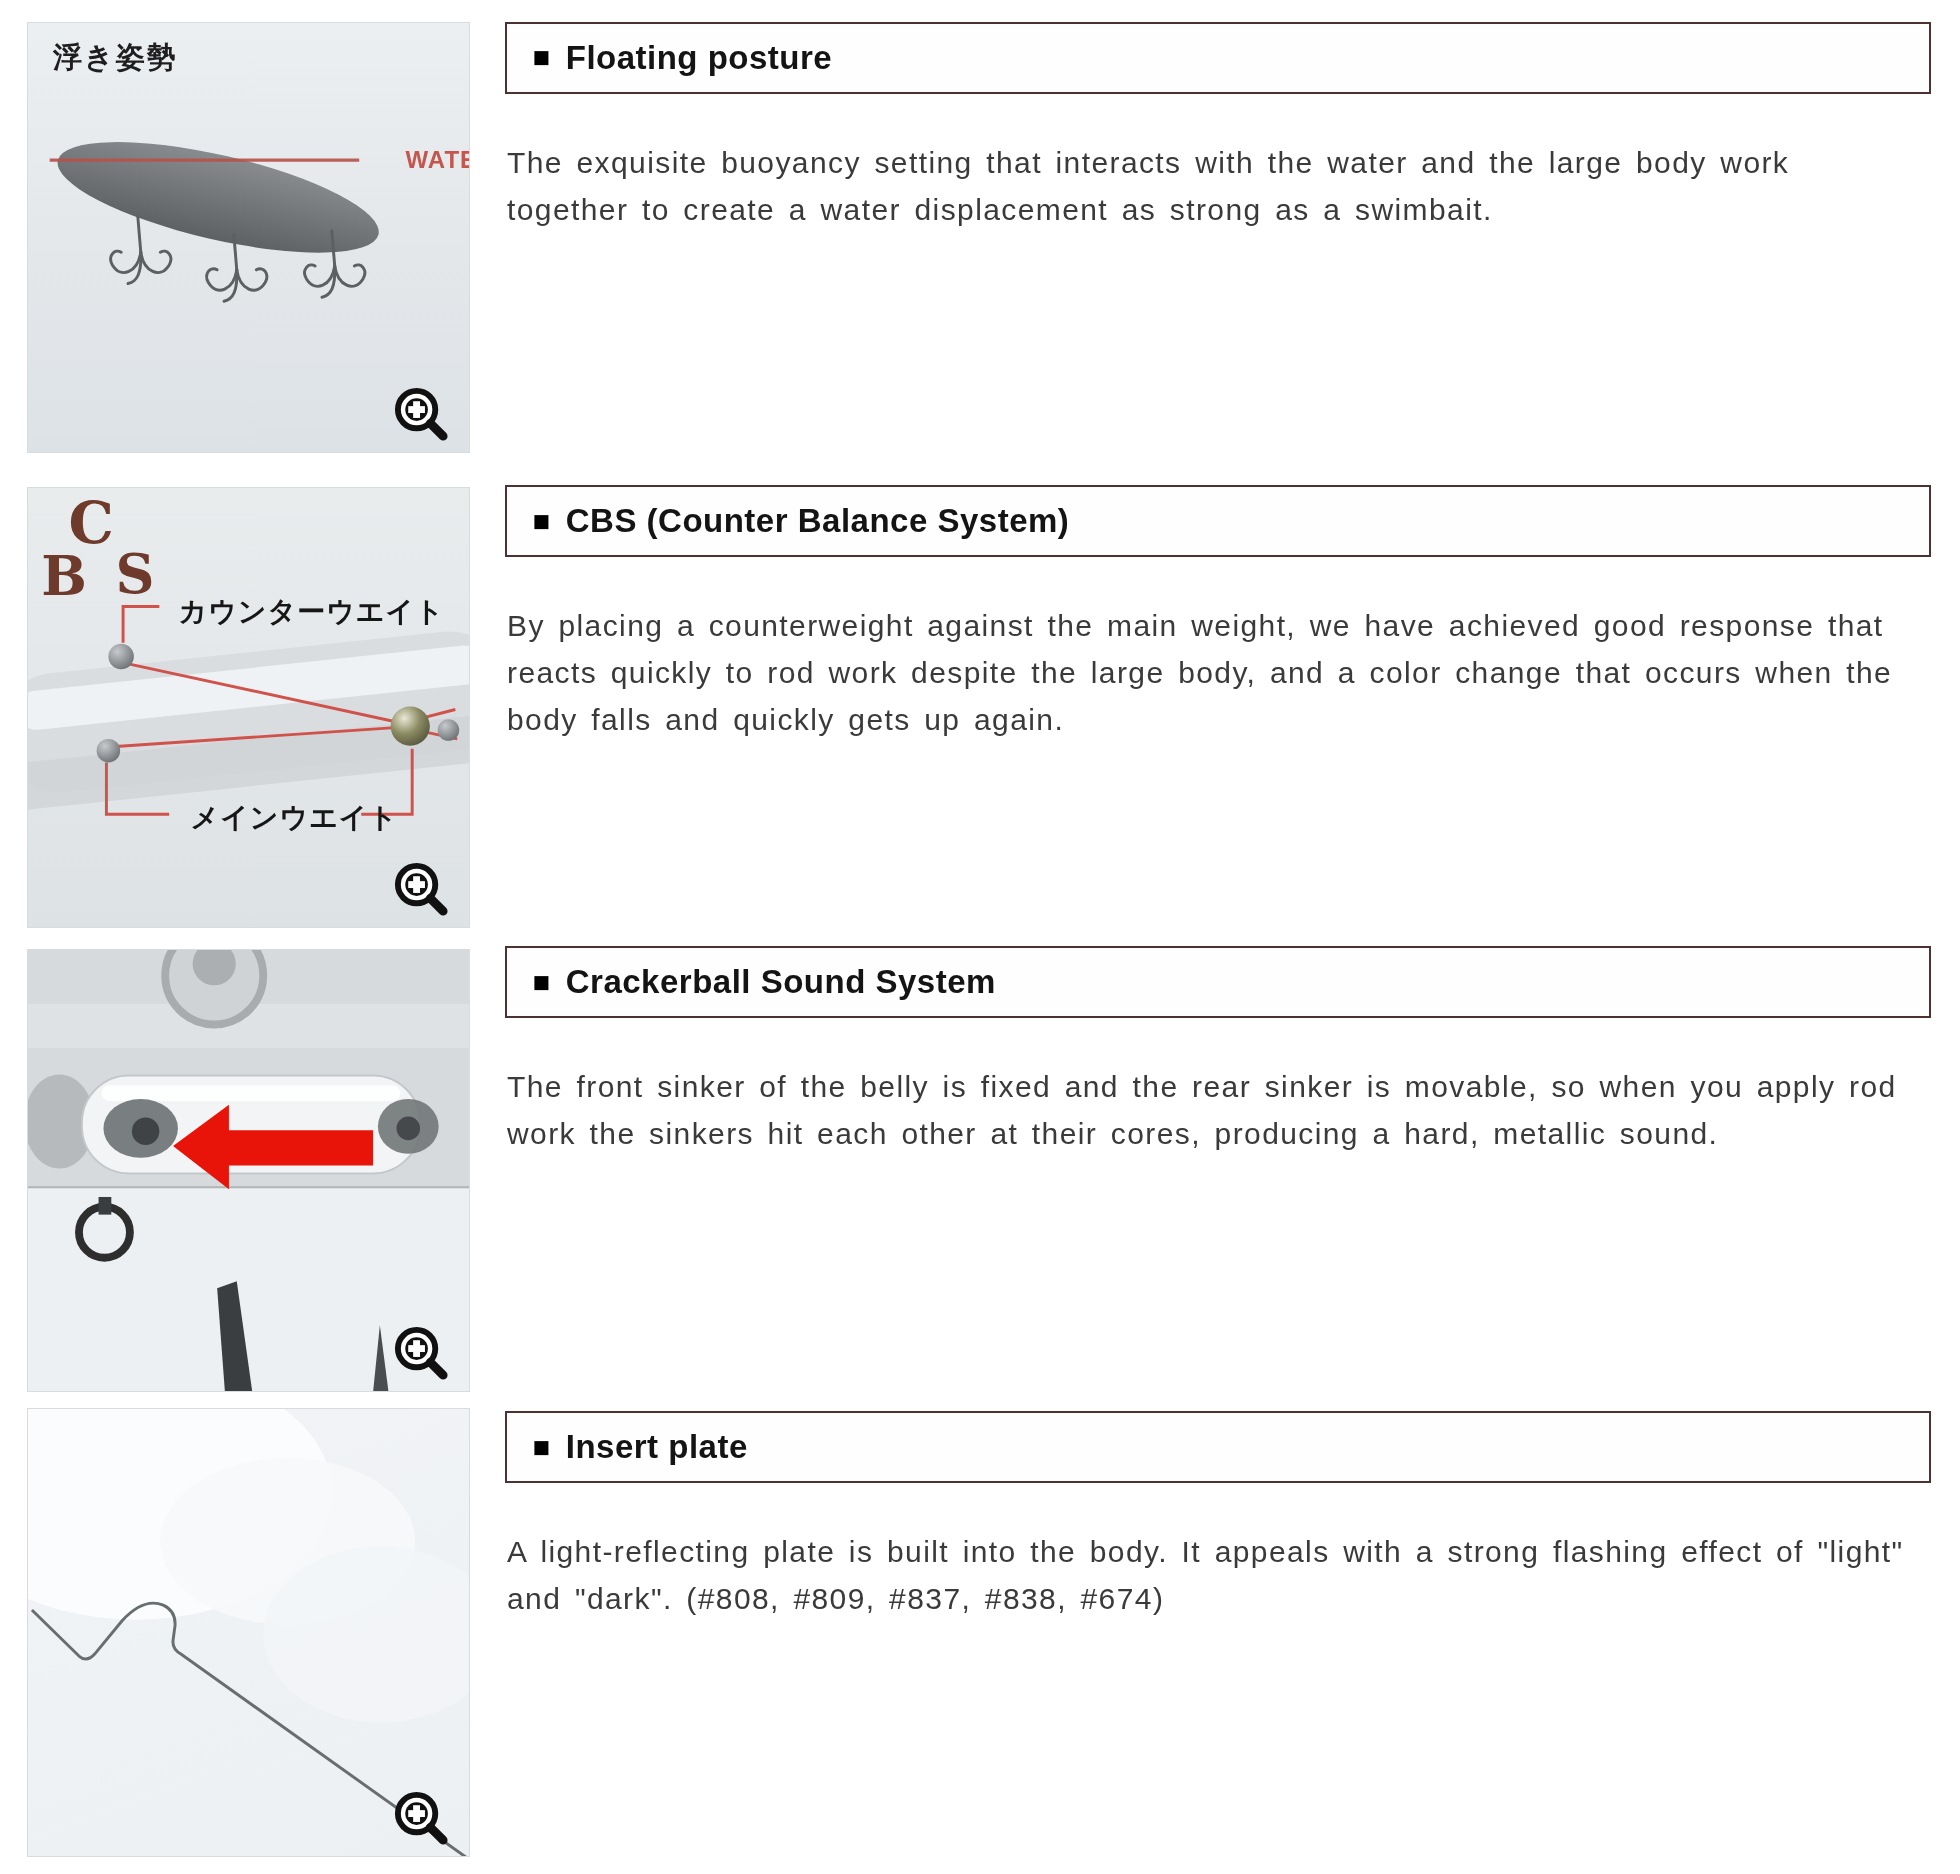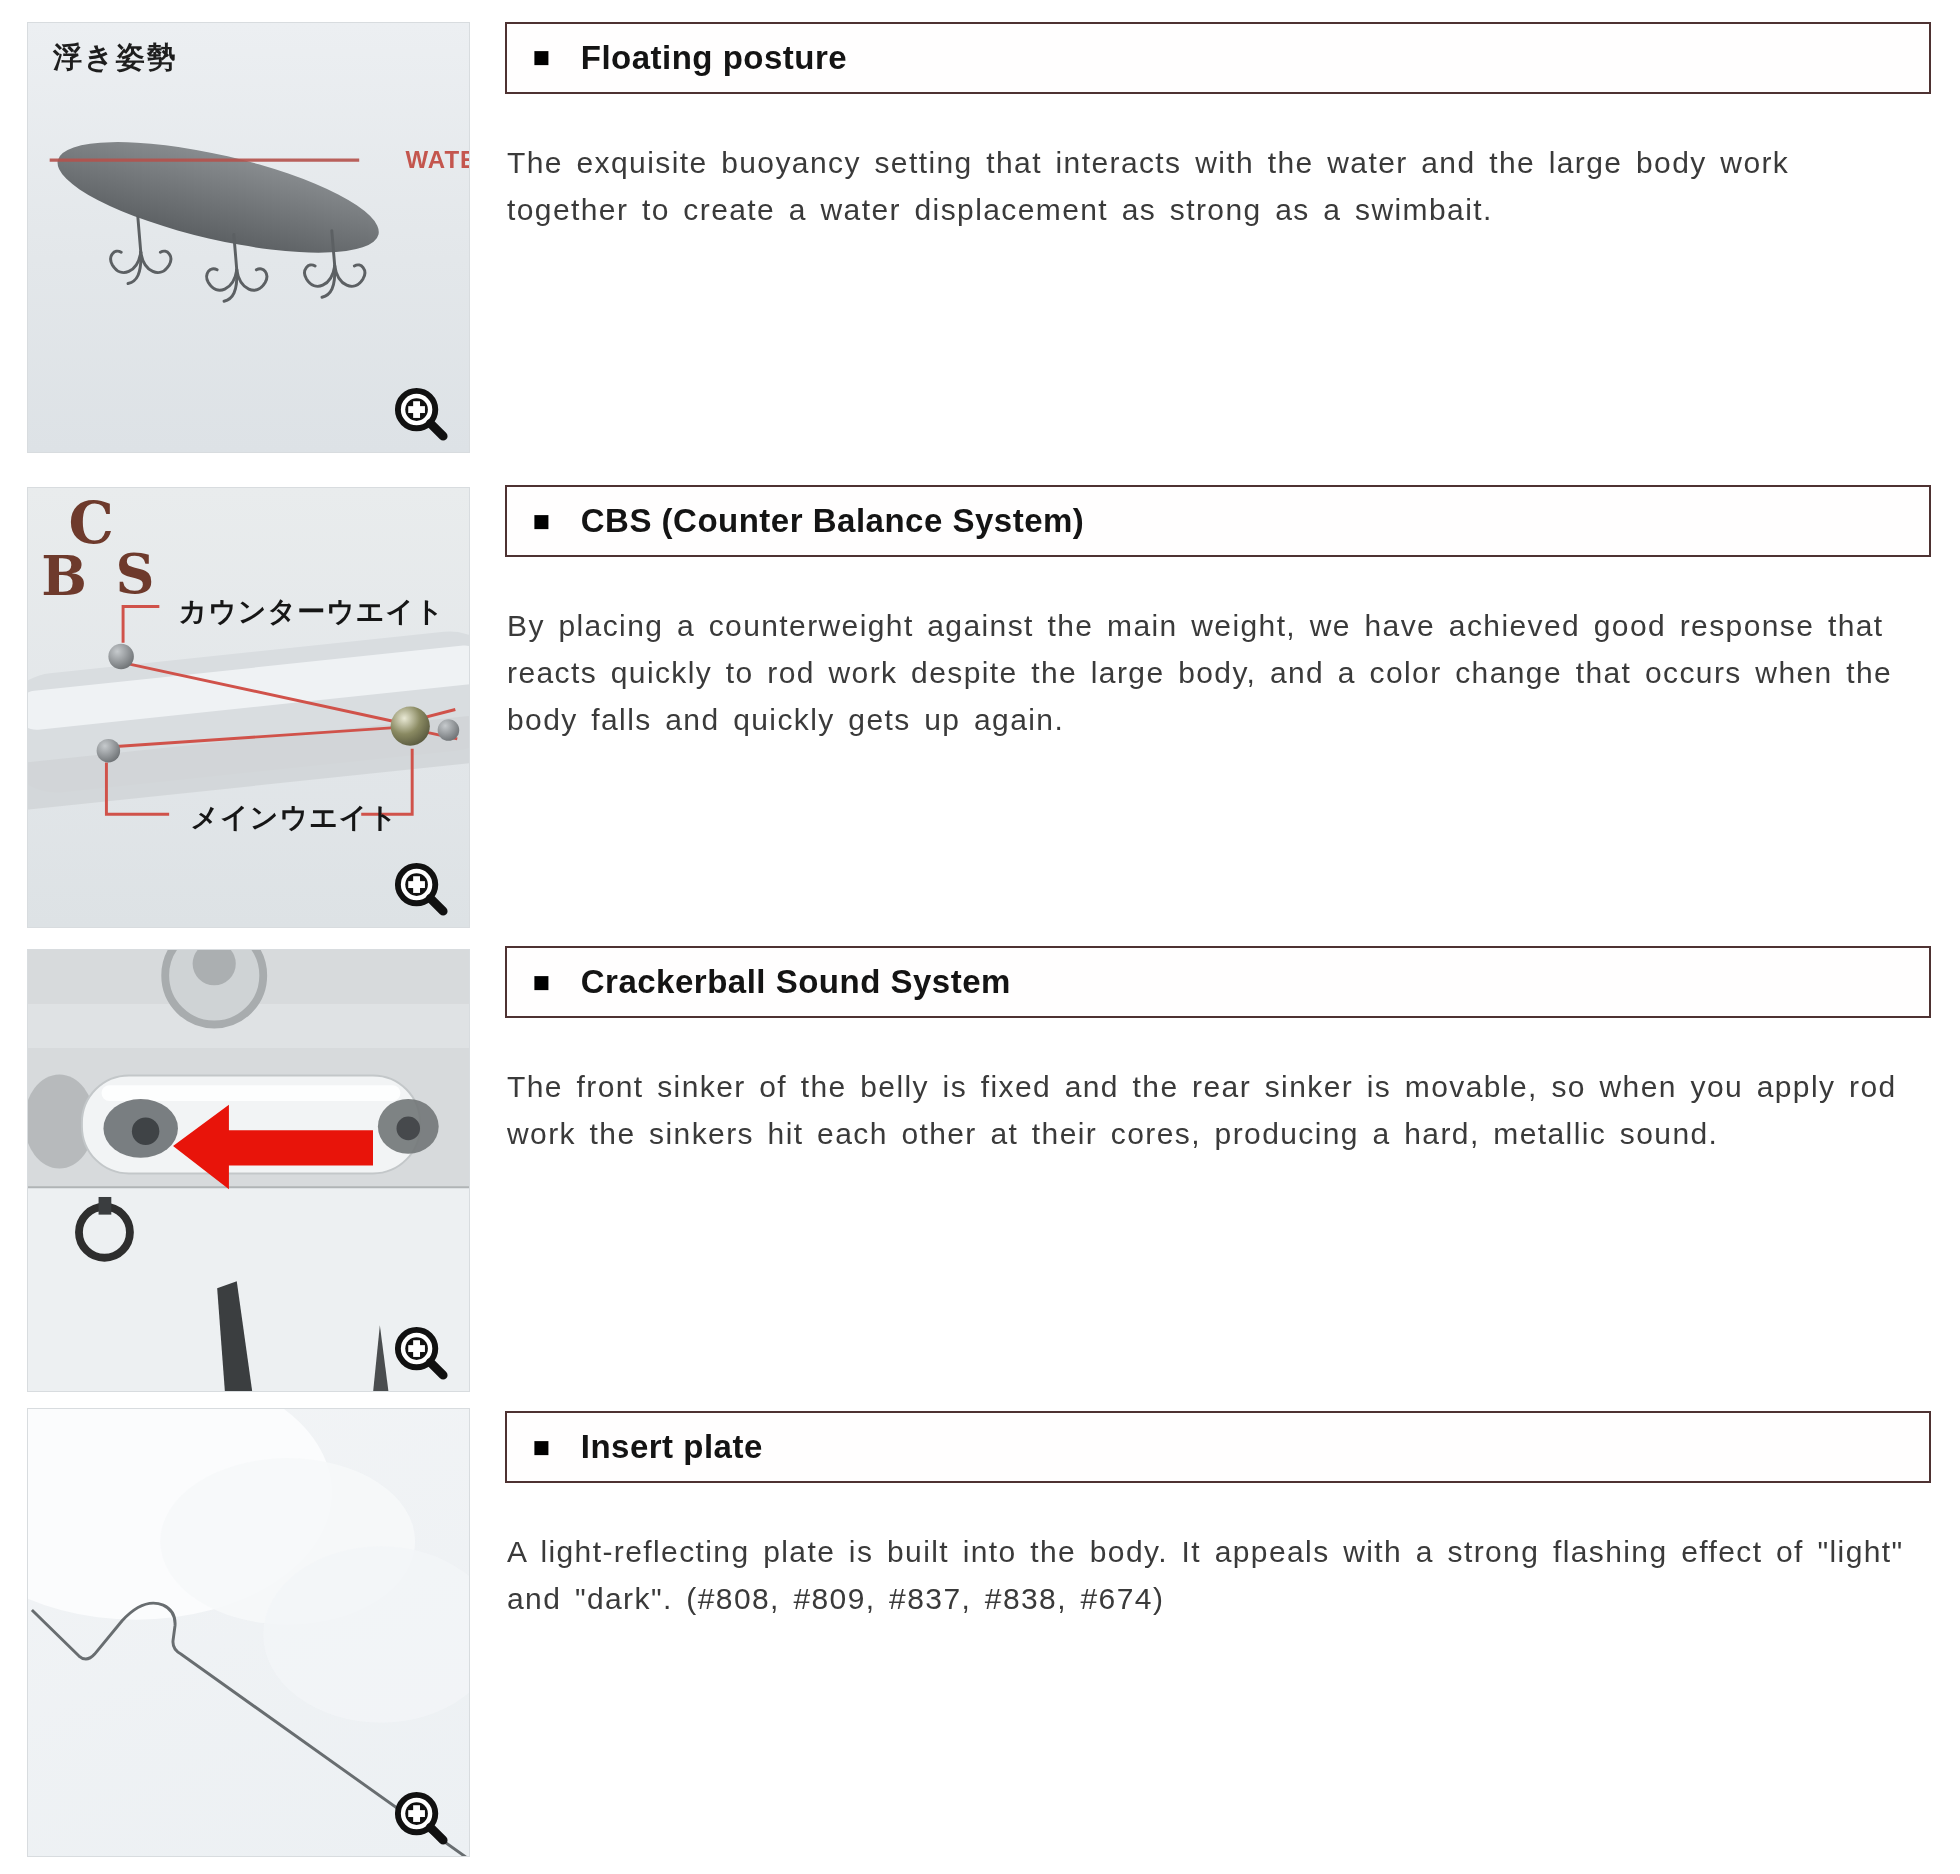--- a/index.html
+++ b/index.html
@@ -35,21 +35,21 @@
   .zoom-btn{
     position:absolute;right:17.6px;bottom:7.8px;width:59px;height:59px;cursor:pointer;background:transparent;border:0;padding:0;
   }
   .content{position:absolute;left:505px;top:0;width:1426px;}
   .header-box{
     box-sizing:border-box;width:1426px;height:72px;
     border:2.9px solid #4e3232;background:#fffefe;
     display:flex;align-items:center;padding-left:25.5px;
   }
   .bullet{font-size:29px;line-height:1;color:#000;margin-right:15.7px;}
-  .header-title{font-size:33px;font-weight:700;color:#141414;letter-spacing:0.5px;margin-left:15px;}
+  .header-title{font-size:33px;font-weight:700;color:#141414;letter-spacing:0.5px;}
   .body-text{
     margin:45px 0 0 2px;width:1416px;
     font-size:30px;line-height:47px;color:#3a3a3a;letter-spacing:1.4px;word-spacing:3.9px;
   }
 </style>
 </head>
 <body>
 
 <div class="section" style="top:21.6px">
   <div class="thumb" style="top:0;height:431px">

